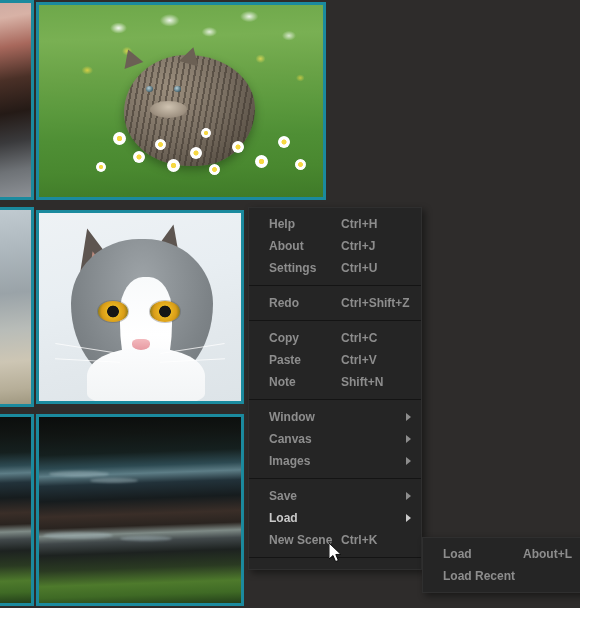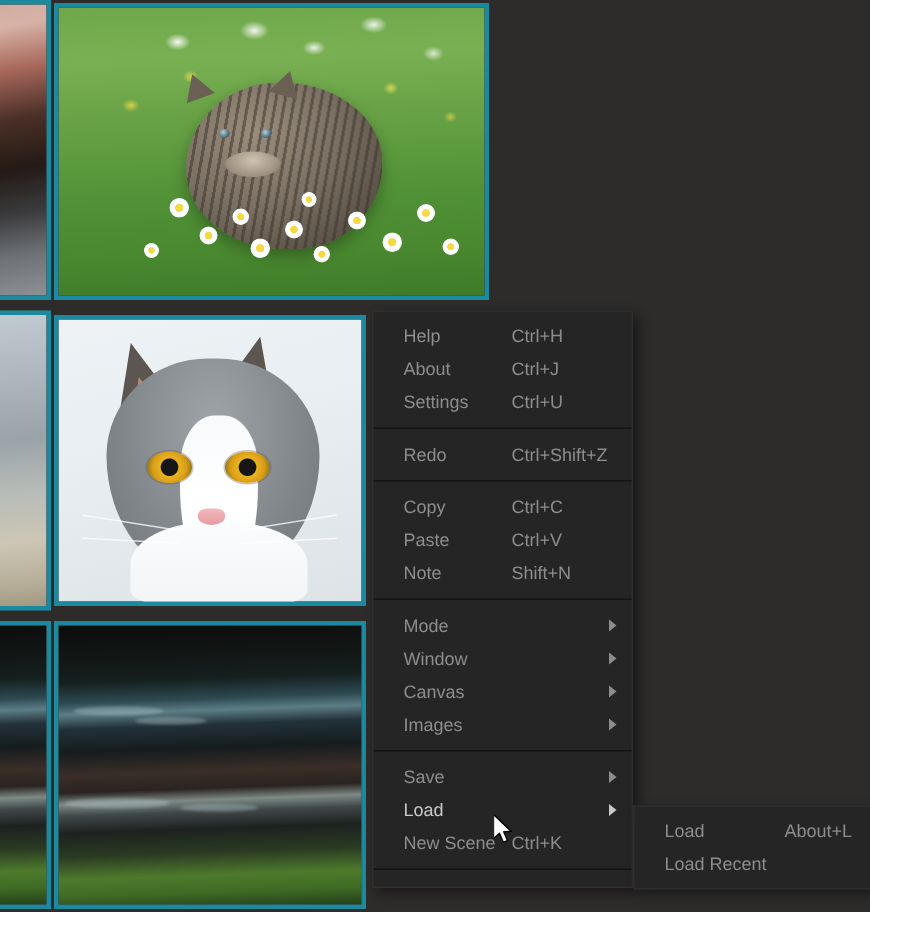--- a/index.html
+++ b/index.html
@@ -17,20 +17,21 @@
 
   
   #app-window {
     position: absolute;
     left: 0;
     top: 0;
     width: 580px;
     height: 608px;
     background: #2e2c2b;
     overflow: hidden;
+    font-weight: bold;
   }
 
   
   #image-canvas {
     position: absolute;
     left: 0;
     top: 0;
     width: 580px;
     height: 608px;
   }
@@ -412,24 +413,20 @@
         <div class="menu-item">
           <span class="label">Paste</span>
           <span class="accel">Ctrl+V</span>
         </div>
         <div class="menu-item">
           <span class="label">Note</span>
           <span class="accel">Shift+N</span>
         </div>
         <div class="menu-sep"></div>
         <div class="menu-item">
-          <span class="label">Mode</span>
-          <span class="submenu-arrow"></span>
-        </div>
-        <div class="menu-item">
           <span class="label">Window</span>
           <span class="submenu-arrow"></span>
         </div>
         <div class="menu-item">
           <span class="label">Canvas</span>
           <span class="submenu-arrow"></span>
         </div>
         <div class="menu-item">
           <span class="label">Images</span>
           <span class="submenu-arrow"></span>

